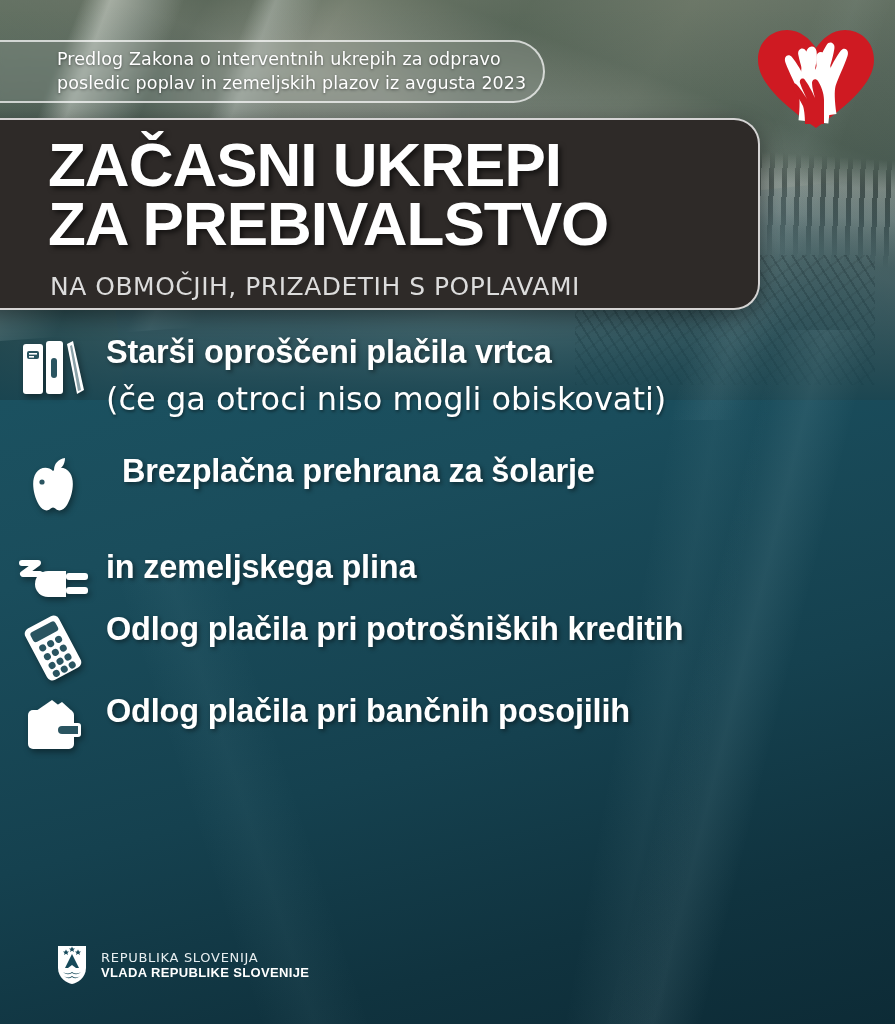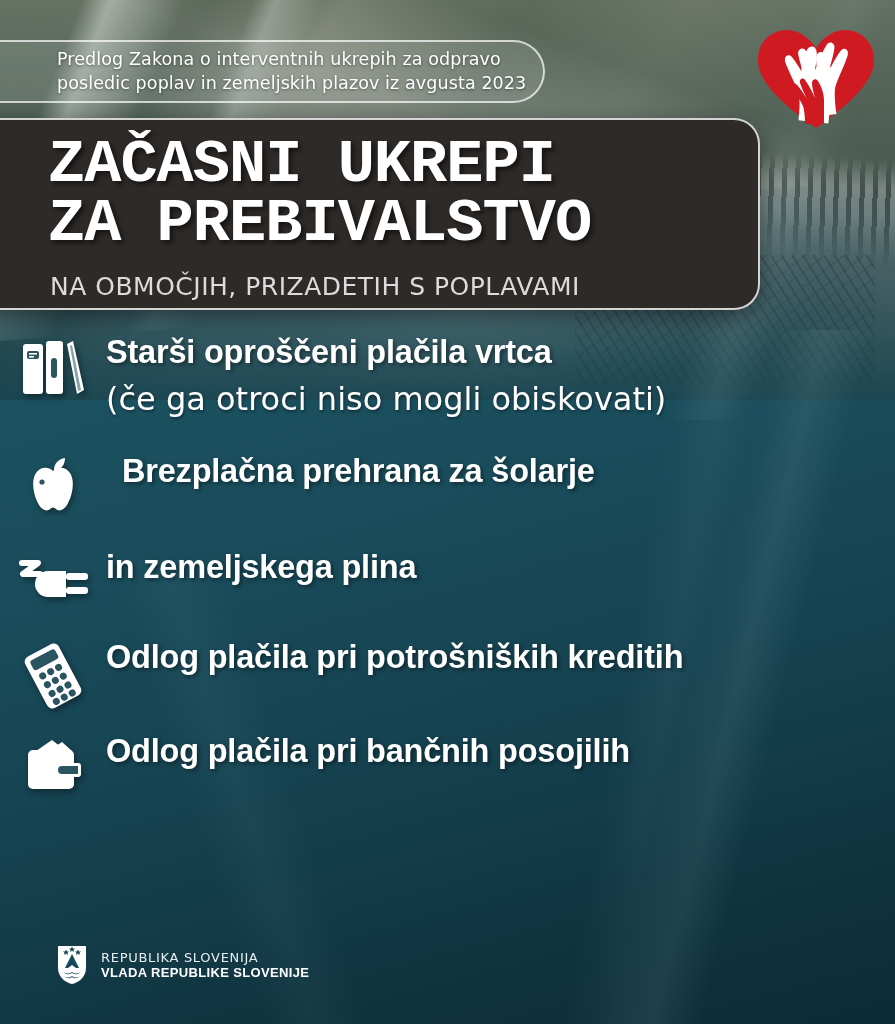--- a/index.html
+++ b/index.html
@@ -84,21 +84,21 @@
     border:2px solid rgba(255,255,255,.80);border-left:none;
     border-radius:0 26px 26px 0;
     box-shadow:0 6px 22px rgba(0,0,0,.45);
     box-sizing:border-box;
   }
   .title-main{
     position:absolute;left:78px;top:16px;width:680px;
     color:#ffffff;font-weight:bold;font-size:62px;line-height:.95;
     letter-spacing:-1px;
     text-shadow:3px 3px 5px rgba(0,0,0,.55);
-    font-family:Liberation Mono, monospace;
+    font-family:Liberation Sans, sans-serif;
   }
   .title-main .l2{display:block;}
   .title-sub{
     position:absolute;left:80px;top:152px;
     color:#dcdcdc;font-size:25px;letter-spacing:.5px;font-weight:400;
     font-family:"DejaVu Sans","Liberation Sans",sans-serif;
     text-align:center;
   }
 
   
@@ -124,22 +124,22 @@
   }
   .m-sub{
     color:#ffffff;font-weight:400;font-size:32px;line-height:1.2;margin-top:10px;
     text-shadow:1px 2px 3px rgba(0,0,0,.40);
     font-family:"DejaVu Sans","Liberation Sans",sans-serif;
   }
   .r1{top:0px;}
   .r2{margin-top:34px;gap:16px;}
   .r3{margin-top:34px;}
   .r4{margin-top:32px;}
-  .r5{margin-top:28px;}
-  .r6{margin-top:24px;}
+  .r5{}
+  .r6{margin-top:12px;}
 
   
   .footer{position:absolute;left:56px;top:944px;display:flex;align-items:center;}
   .coat{width:32px;height:42px;margin-right:13px;}
   .gov-text{line-height:1.18;}
   .gov-1{color:#e7eef0;font-size:13px;letter-spacing:.7px;font-weight:400;
          font-family:"DejaVu Sans","Liberation Sans",sans-serif;}
   .gov-2{color:#ffffff;font-size:13px;letter-spacing:.35px;font-weight:bold;
          font-family:"Liberation Sans",sans-serif;text-align:right;}
 </style>

